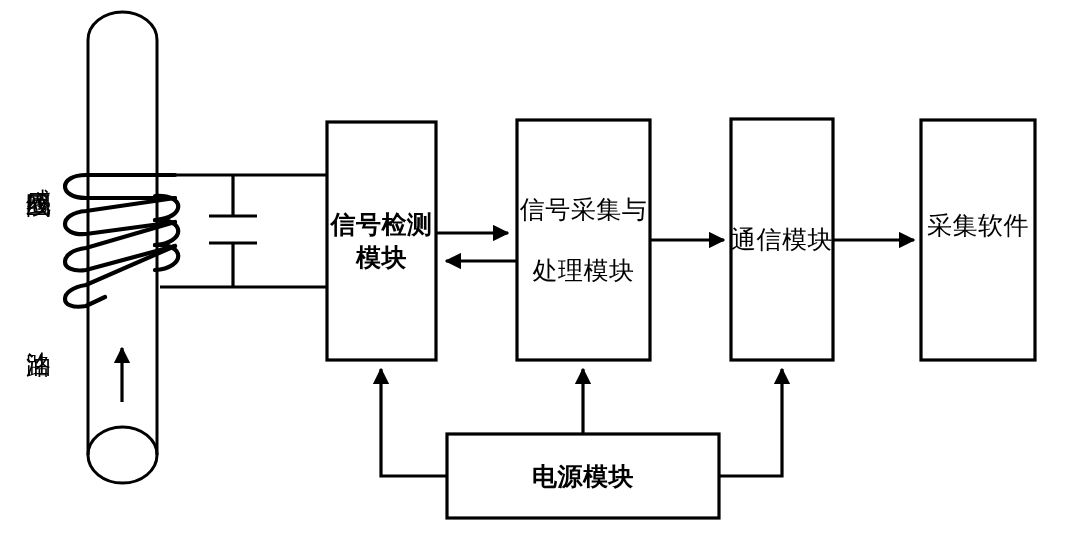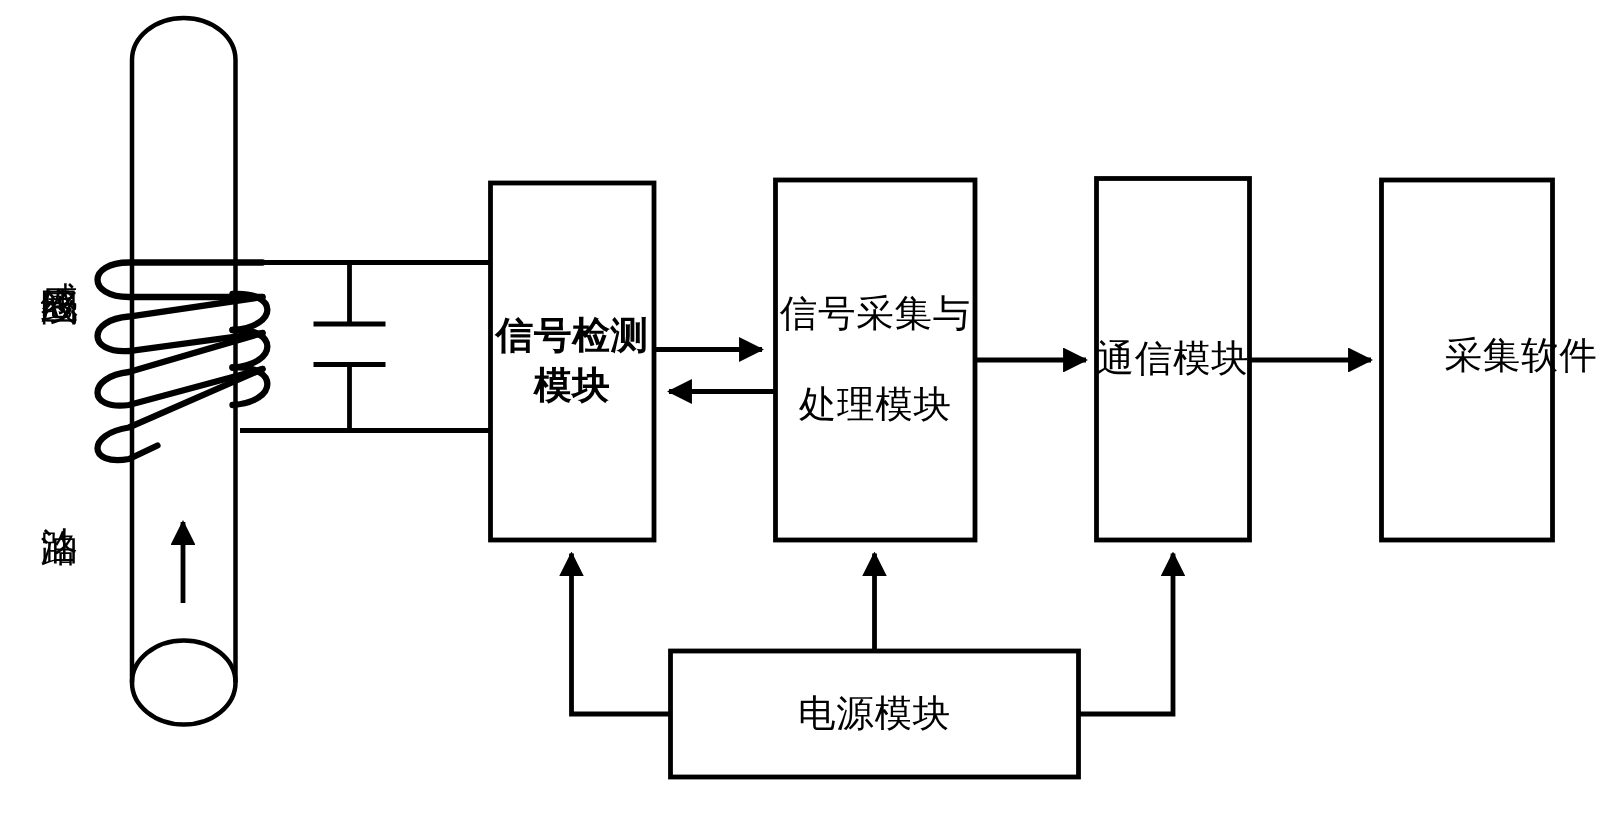--- a/index.html
+++ b/index.html
@@ -179,21 +179,21 @@
 
   <div class="box-label" style="left:517px; top:120px; width:133px; height:240px;gap:28px;">
     <span>信号采集与</span>
     <span>处理模块</span>
   </div>
 
   <div class="box-label" style="left:726px; top:119px; width:112px; height:241px;">
     <span>通信模块</span>
   </div>
 
-  <div class="box-label" style="left:957px; top:120px; width:114px; height:210px;margin-top:12px;">
+  <div class="box-label" style="left:921px; top:120px; width:114px; height:210px;">
     <span>采集软件</span>
   </div>
 
-  <div class="box-label" style="left:447px; top:434px; width:272px; height:84px;">
+  <div class="box-label" style="left:447px; top:434px; width:272px; height:84px;font-weight:bold;">
     <span>电源模块</span>
   </div>
 
 </div>
 
 </body></html>

